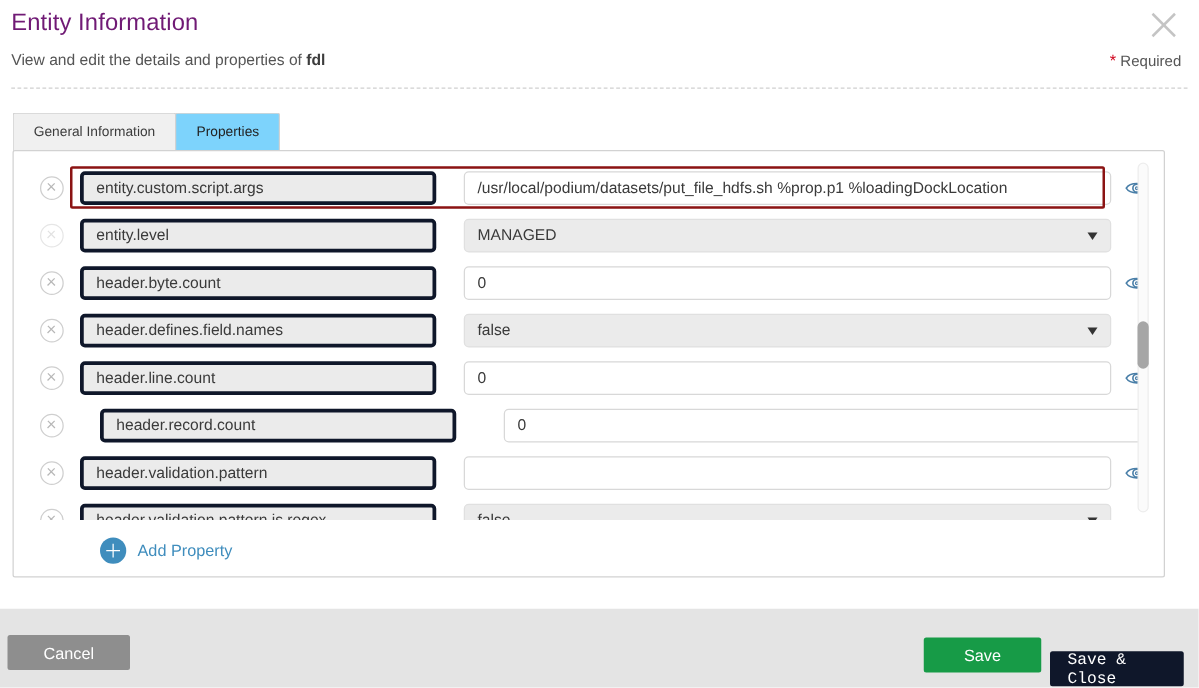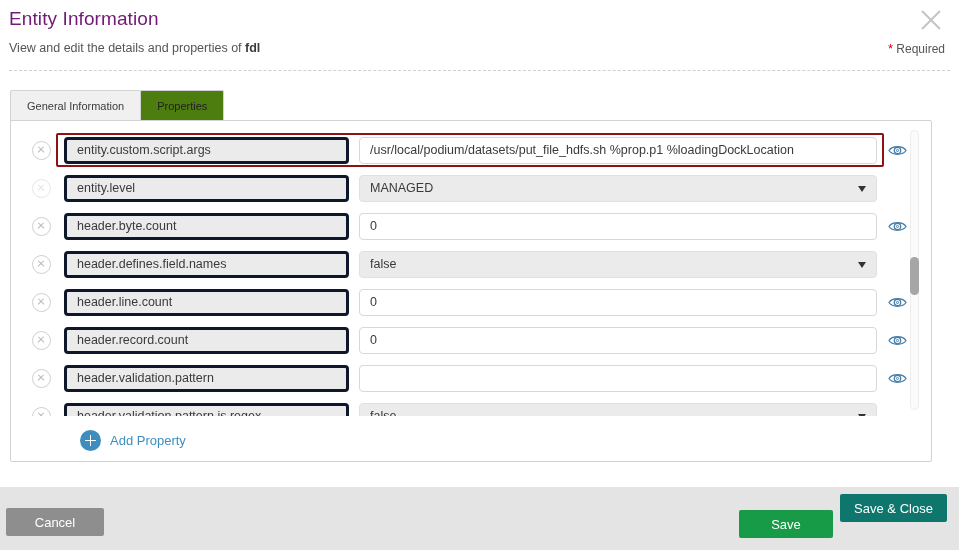--- a/index.html
+++ b/index.html
@@ -48,21 +48,21 @@
   .tabs { position: absolute; left: 10px; top: 90px; height: 31px; display: flex; }
   .tab {
     height: 31px; padding: 0 16px;
     display: flex; align-items: center;
     font-size: 11px; color: #3c3c3c;
     border: 1px solid #d2d2d2; border-bottom: none;
     background: #f0f0f0; cursor: pointer;
     border-radius: 2px 2px 0 0;
     margin-right: -1px;
   }
-  .tab.active { background: #4d7c0f; color: #222222; }
+  .tab.active { background: #7dd3fc; color: #222222; }
 
   
   .panel {
     position: absolute; left: 10px; top: 120px;
     width: 922px; height: 342px;
     background: #ffffff;
     border: 1px solid #d2d2d2;
     border-radius: 2px;
   }
   .rows-clip {
@@ -90,21 +90,21 @@
   .del-icon::after  { transform: rotate(-45deg); }
 
   .key-field {
     margin-left: 13px; width: 285px; height: 27px;
     background: #ebebeb; border: 3px solid #0f172a; border-radius: 4px;
     display: flex; align-items: center; padding: 0 10px;
     font-size: 12.5px; color: #3a3a3a; flex: 0 0 auto;
     white-space: nowrap; overflow: hidden;
   }
   .val-wrap {
-    margin-left: 10px; width: 518px; height: 27px; flex: 0 0 auto;
+    margin-left: 22px; width: 518px; height: 27px; flex: 0 0 auto;
     position: relative;
   }
   .val-field {
     width: 100%; height: 27px;
     background: #ffffff; border: 1px solid #d8d8d8; border-radius: 4px;
     display: flex; align-items: center; padding: 0 10px;
     font-size: 12.5px; color: #3a3a3a;
     white-space: nowrap; overflow: hidden;
   }
   .val-field.select { background: #ebebeb; border-color: #e0e0e0; }
@@ -165,21 +165,21 @@
     background: #e4e4e4;
   }
   .btn {
     position: absolute; height: 28px;
     display: flex; align-items: center; justify-content: center;
     font-size: 13px; color: #ffffff; cursor: pointer;
     border-radius: 2px; padding: 0 14px;
   }
   .btn-cancel { left: 6px; top: 21px; width: 98px; background: #8e8e8e; }
   .btn-save { left: 739px; top: 23px; width: 94px; background: #179b47; }
-  .btn-save-close { left: 840px; top: 7px; width: 107px; background: #0f766e; }
+  .btn-save-close { left: 840px; top: 34px; width: 107px; background: #0f172a; font-family: Liberation Mono, monospace; }
 </style>
 </head>
 <body>
 
 <div class="dialog">
 
   <div class="hdr">
     <div class="hdr-title">Entity Information</div>
     <div class="hdr-sub"><span>View and edit the details and properties of </span><b>fdl</b></div>
 
@@ -256,21 +256,21 @@
             <div class="val-field">0</div>
           </div>
           <div class="eye">
             <svg width="19" height="13" viewBox="0 0 19 13">
               <path d="M1 6.5 C4 1.5, 15 1.5, 18 6.5 C15 11.5, 4 11.5, 1 6.5 Z" fill="none" stroke="#4a7fa8" stroke-width="1.3"></path>
               <circle cx="9.5" cy="6.5" r="3.2" fill="none" stroke="#4a7fa8" stroke-width="1.3"></circle>
               <circle cx="9.5" cy="6.5" r="1.1" fill="none" stroke="#4a7fa8" stroke-width="1"></circle>
             </svg>
           </div>
         </div>
-        <div class="row" style="top: 200px;">
+        <div class="row" style="top: 200px; gap: 16px;">
           <div class="del-icon"></div>
           <div class="key-field">header.record.count</div>
           <div class="val-wrap">
             <div class="val-field">0</div>
           </div>
           <div class="eye">
             <svg width="19" height="13" viewBox="0 0 19 13">
               <path d="M1 6.5 C4 1.5, 15 1.5, 18 6.5 C15 11.5, 4 11.5, 1 6.5 Z" fill="none" stroke="#4a7fa8" stroke-width="1.3"></path>
               <circle cx="9.5" cy="6.5" r="3.2" fill="none" stroke="#4a7fa8" stroke-width="1.3"></circle>
               <circle cx="9.5" cy="6.5" r="1.1" fill="none" stroke="#4a7fa8" stroke-width="1"></circle>

